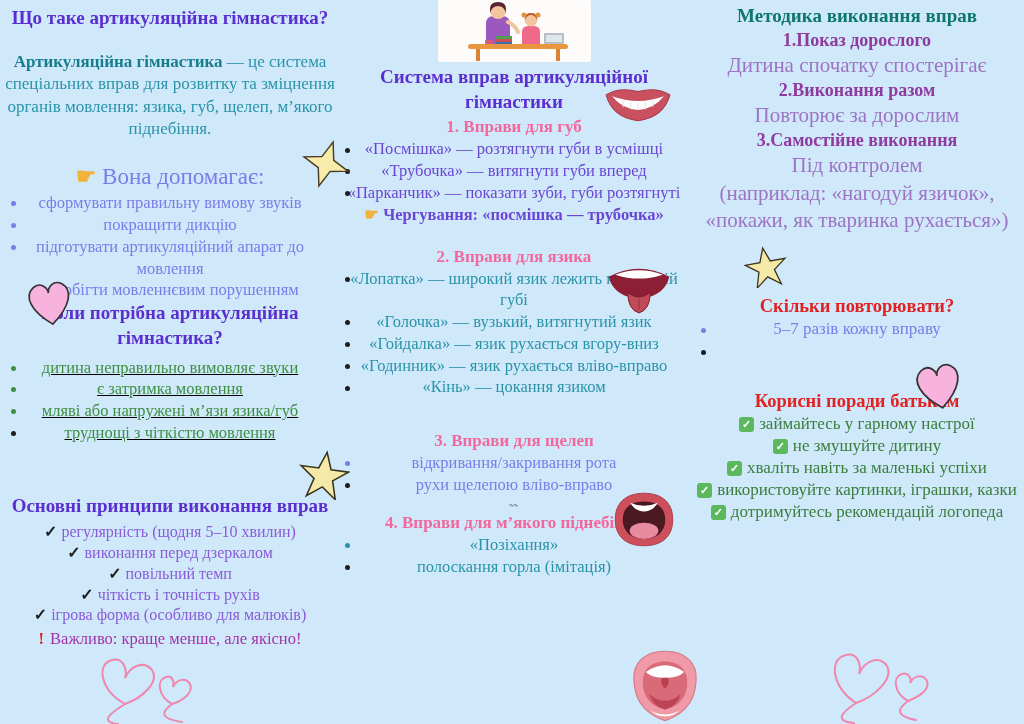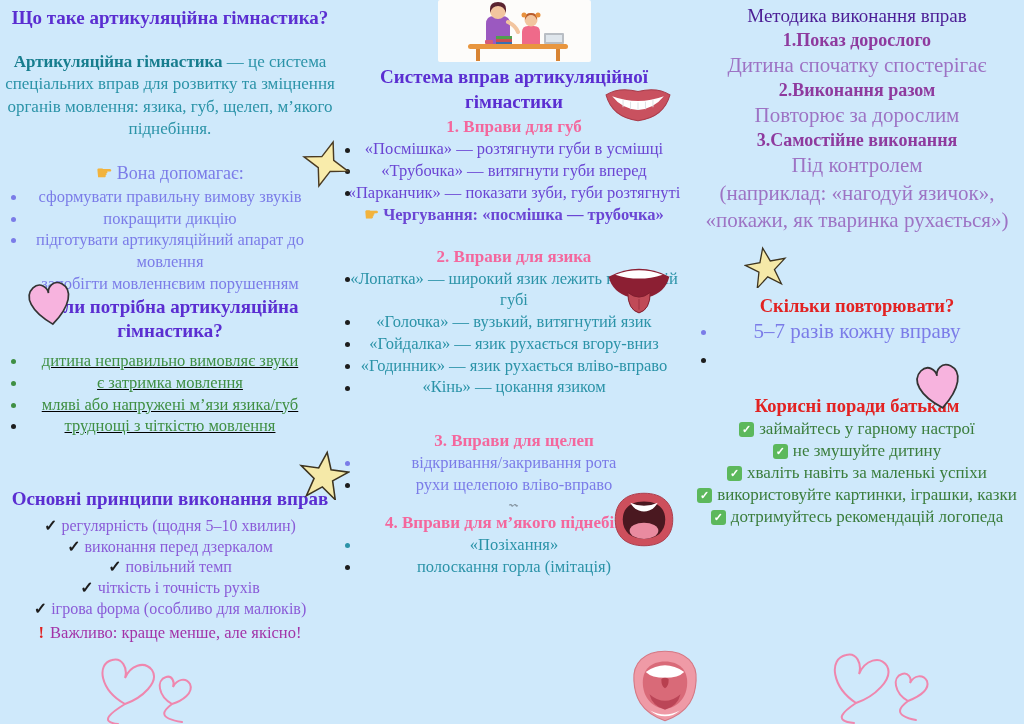--- a/index.html
+++ b/index.html
@@ -9,21 +9,21 @@
     font-family:"Liberation Serif","DejaVu Serif",serif;
   }
   .col{position:absolute;text-align:center;}
   .col-left{left:4px;top:6px;width:332px;}
   .col-mid{left:338px;top:0;width:352px;}
   .col-right{left:694px;top:4px;width:326px;}
 
   .t-violet{color:#5b2ed1;font-weight:bold;font-size:19px;line-height:1.3;}
   .lead{margin-top:20px;color:#2b93a8;font-size:17px;line-height:1.32;}
   .lead b{color:#177d8e;}
-  .helps-label{margin-top:22px;color:#7b7ce8;font-size:18px;line-height:1.3;}
+  .helps-label{margin-top:22px;color:#7b7ce8;font-size:23px;line-height:1.3;}
   .hand{color:#f2b33d;font-weight:bold;}
 
   .list{margin:0;padding:0;list-style:none;}
   .li{position:relative;font-size:16.5px;line-height:1.32;}
   .dot{position:absolute;left:7px;top:0.55em;width:5px;height:5px;border-radius:50%;background:#222;}
   .dot-peri{background:#7b7ce8;}
   .dot-green{background:#3f8f43;}
   .dot-teal{background:#2b93a8;}
   .dot-dark{background:#1d1d1d;}
 
@@ -42,26 +42,26 @@
   .illu-card{width:153px;height:62px;margin:0 auto;background:#fdfcfa;border-radius:2px;}
   .mid-title{margin-top:3px;color:#5b2ed1;font-weight:bold;font-size:19px;line-height:1.3;}
   .sec-title{color:#f4679d;font-weight:bold;font-size:17px;line-height:1.3;}
   .sec1{margin-top:2px;}
   .sec2{margin-top:20px;}
   .sec3{margin-top:32px;}
   .sec4{margin-top:2px;}
   .alt-line{font-size:16.5px;line-height:1.32;color:#6b46d4;font-weight:bold;}
   .divider{color:#8a9aa6;font-size:9px;line-height:10px;letter-spacing:1px;margin-top:4px;}
 
-  .method-title{color:#4c1d95;font-weight:normal;font-size:19px;line-height:1.3;}
+  .method-title{color:#0f766e;font-weight:bold;font-size:19px;line-height:1.3;}
   .step-bold{color:#8e3a9e;font-weight:bold;font-size:18px;line-height:1.28;}
   .step-sub{color:#9d73c4;font-size:21px;line-height:1.3;}
   .repeat-block{margin-top:60px;}
   .red-title{color:#e22222;font-weight:bold;font-size:18.5px;line-height:1.3;}
-  .repeat-li{font-size:21px;line-height:1.32;color:#7b7ce8;}
+  .repeat-li{font-size:17px;line-height:1.32;color:#7b7ce8;}
   .tips-block{margin-top:48px;}
   .tip-li{font-size:17px;line-height:1.3;color:#3a7d3c;}
   .boxcheck{
     display:inline-block;width:15px;height:15px;background:#5cb85c;border-radius:3px;
     color:#fff;font-size:11px;line-height:15px;text-align:center;font-weight:bold;
     vertical-align:1px;margin-right:5px;
   }
 
   .decor{position:absolute;}
 </style>

